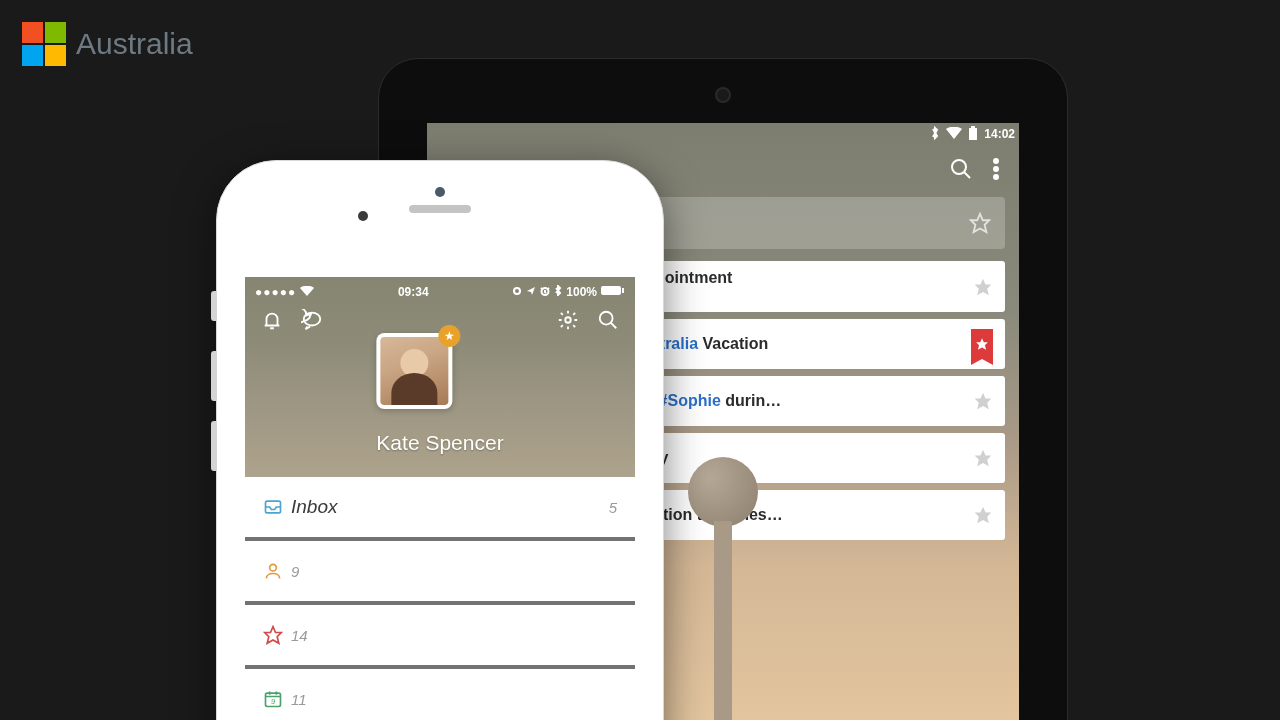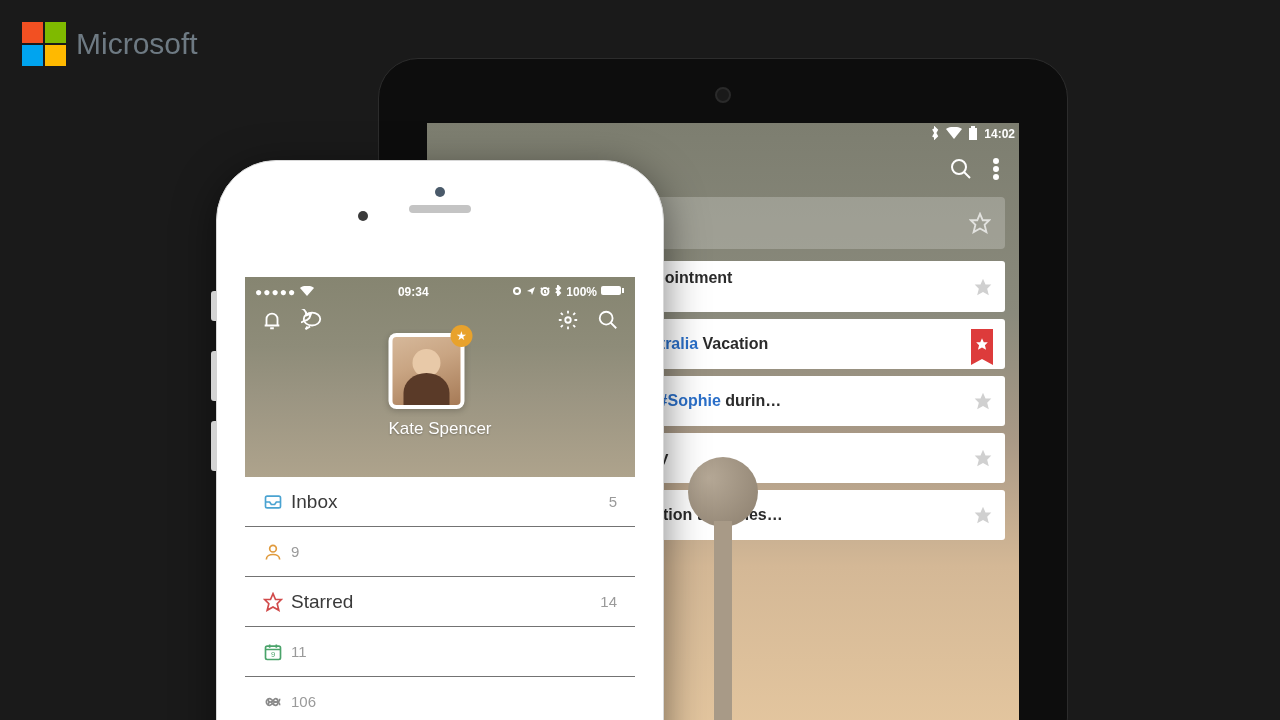--- a/index.html
+++ b/index.html
@@ -275,31 +275,32 @@
   background: #5a3a28;
 }
 .star-badge {
   position: absolute; top: -8px; right: -8px;
   width: 22px; height: 22px; border-radius: 50%;
   background: #e8a22c;
   display: flex; align-items:center; justify-content:center;
   font-size: 12px; color: #fff;
 }
 .user-name {
-  color: #fff; font-size: 17px; margin-top: 10px;
+  color: #fff; font-size: 21px; margin-top: 22px;
   text-shadow: 0 1px 2px rgba(0,0,0,0.3);
 }
 
 .smart-lists { background: #fff; }
 .smart-item {
   display: flex; align-items: center;
-  height: 50px;
+  height: 64px;
   padding: 0 18px;
-  border-bottom: 1px solid #737373;
+  border-bottom: 4px solid #737373;
   color: #3a3a3a;
+  font-style: italic;
 }
 .smart-item .icon { width: 28px; display:flex; align-items:center; }
 .smart-item .label { font-size: 19px; flex: 1; }
 .smart-item .count { color: #9a9a9a; font-size: 15px; }
 
 
 .ic-inbox { stroke: #4aa3d1; fill: none; }
 .ic-assigned { stroke: #e09a3c; fill:none; }
 .ic-star { stroke: #d14a4a; fill: none; }
 .ic-today { stroke: #4aa36a; fill:none; }
@@ -310,21 +311,21 @@
 </head>
 <body>
 
 <div class="ms-logo">
   <div class="ms-squares">
     <div></div>
       <div></div>
       <div></div>
       <div></div>
   </div>
-  <div class="ms-text">Microsoft</div>
+  <div class="ms-text">Australia</div>
 </div>
 
 <div class="tablet">
   <div class="tablet-camera"></div>
   <div class="tablet-screen">
 
     <div class="tab-status">
       <span>
         <svg width="10" height="14" viewBox="0 0 10 14" fill="none" stroke="#fff">
             <path d="M3 3L7 10L5 12V2L7 4L3 11"></path>
@@ -565,21 +566,20 @@
             </svg>
         </span>
         <span class="count">9</span>
       </div>
       <div class="smart-item">
         <span class="icon">
           <svg class="ic-star" width="20" height="20" viewBox="0 0 24 24">
               <polygon points="12,2 15,9 22,9 17,14 19,22 12,18 5,22 7,14 2,9 9,9"></polygon>
             </svg>
         </span>
-        <span class="label">Starred</span>
         <span class="count">14</span>
       </div>
       <div class="smart-item">
         <span class="icon">
           <svg class="ic-today" width="20" height="20" viewBox="0 0 24 24">
               <rect x="3" y="5" width="18" height="16" rx="2"></rect>
               <path d="M3 9h18M8 3v4M16 3v4"></path>
               <text x="12" y="18" font-size="9" fill="#4aa36a" stroke="none" text-anchor="middle">9</text>
             </svg>
         </span>

